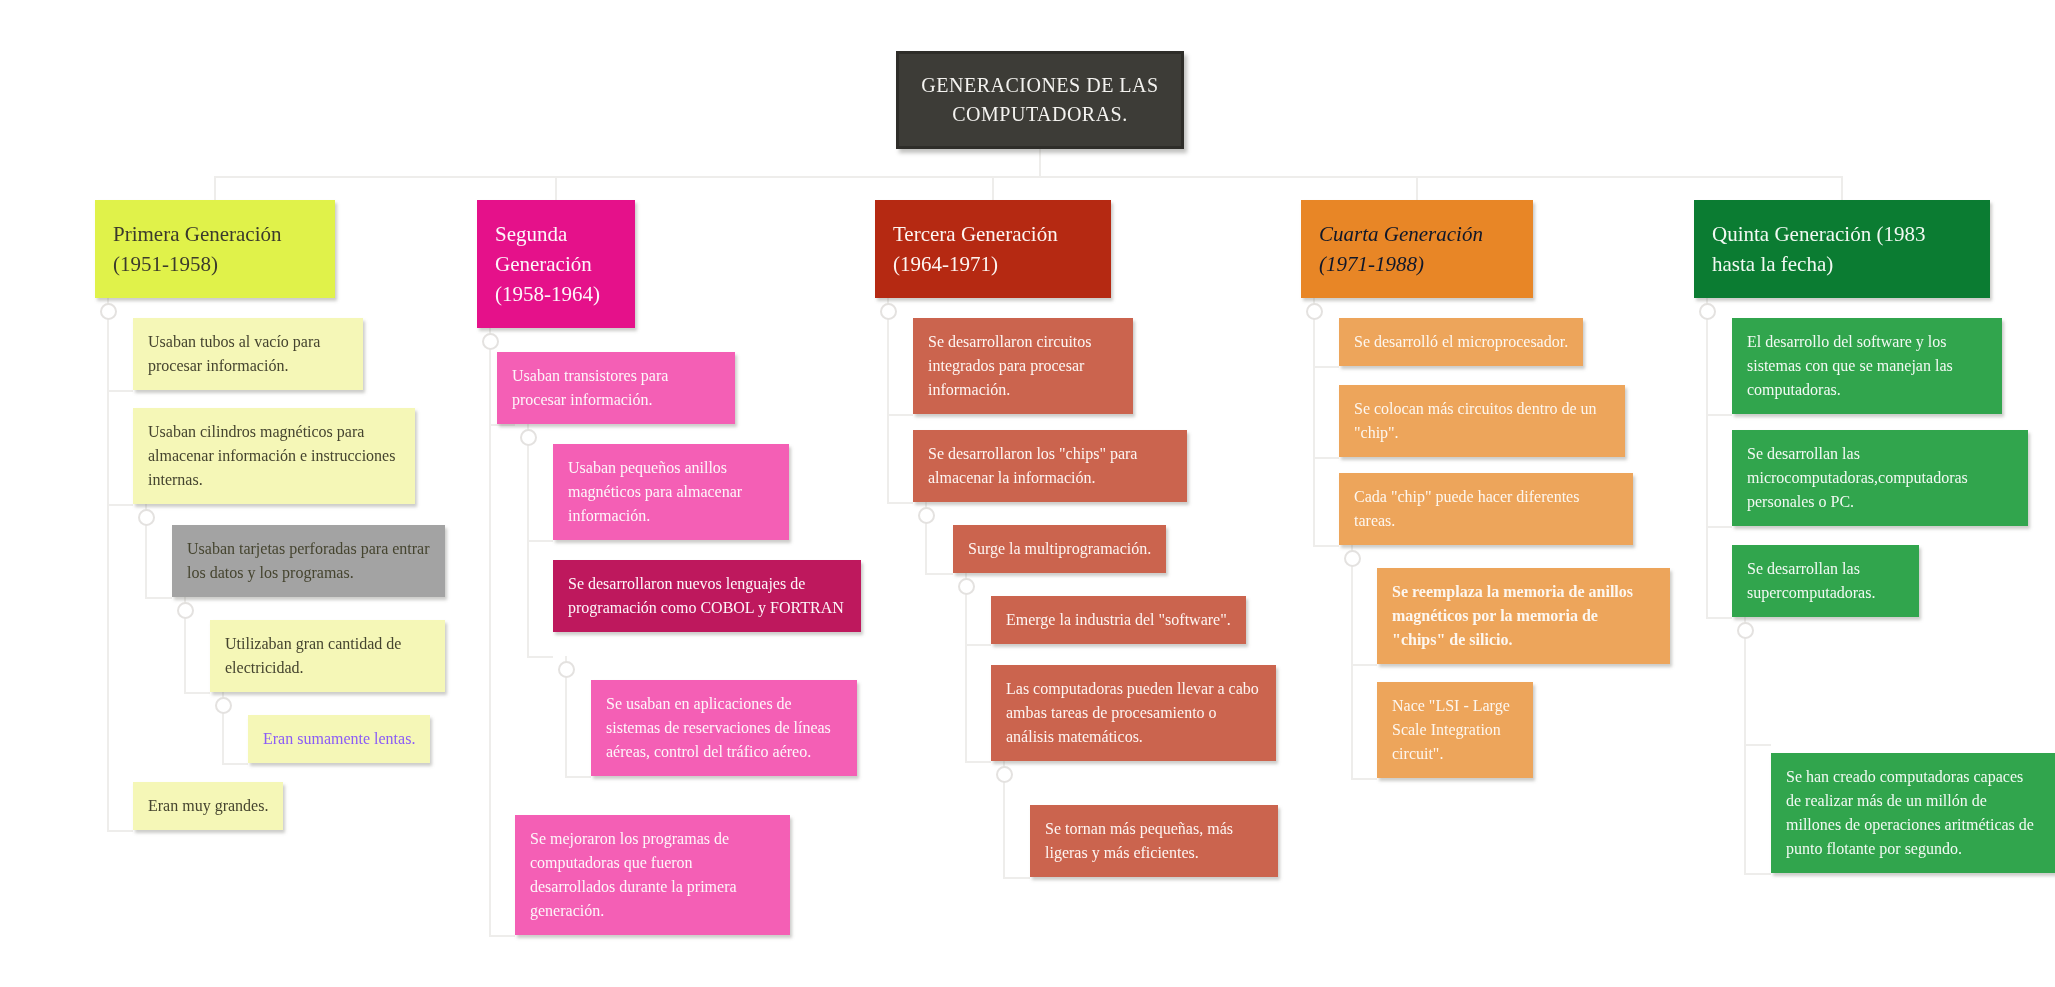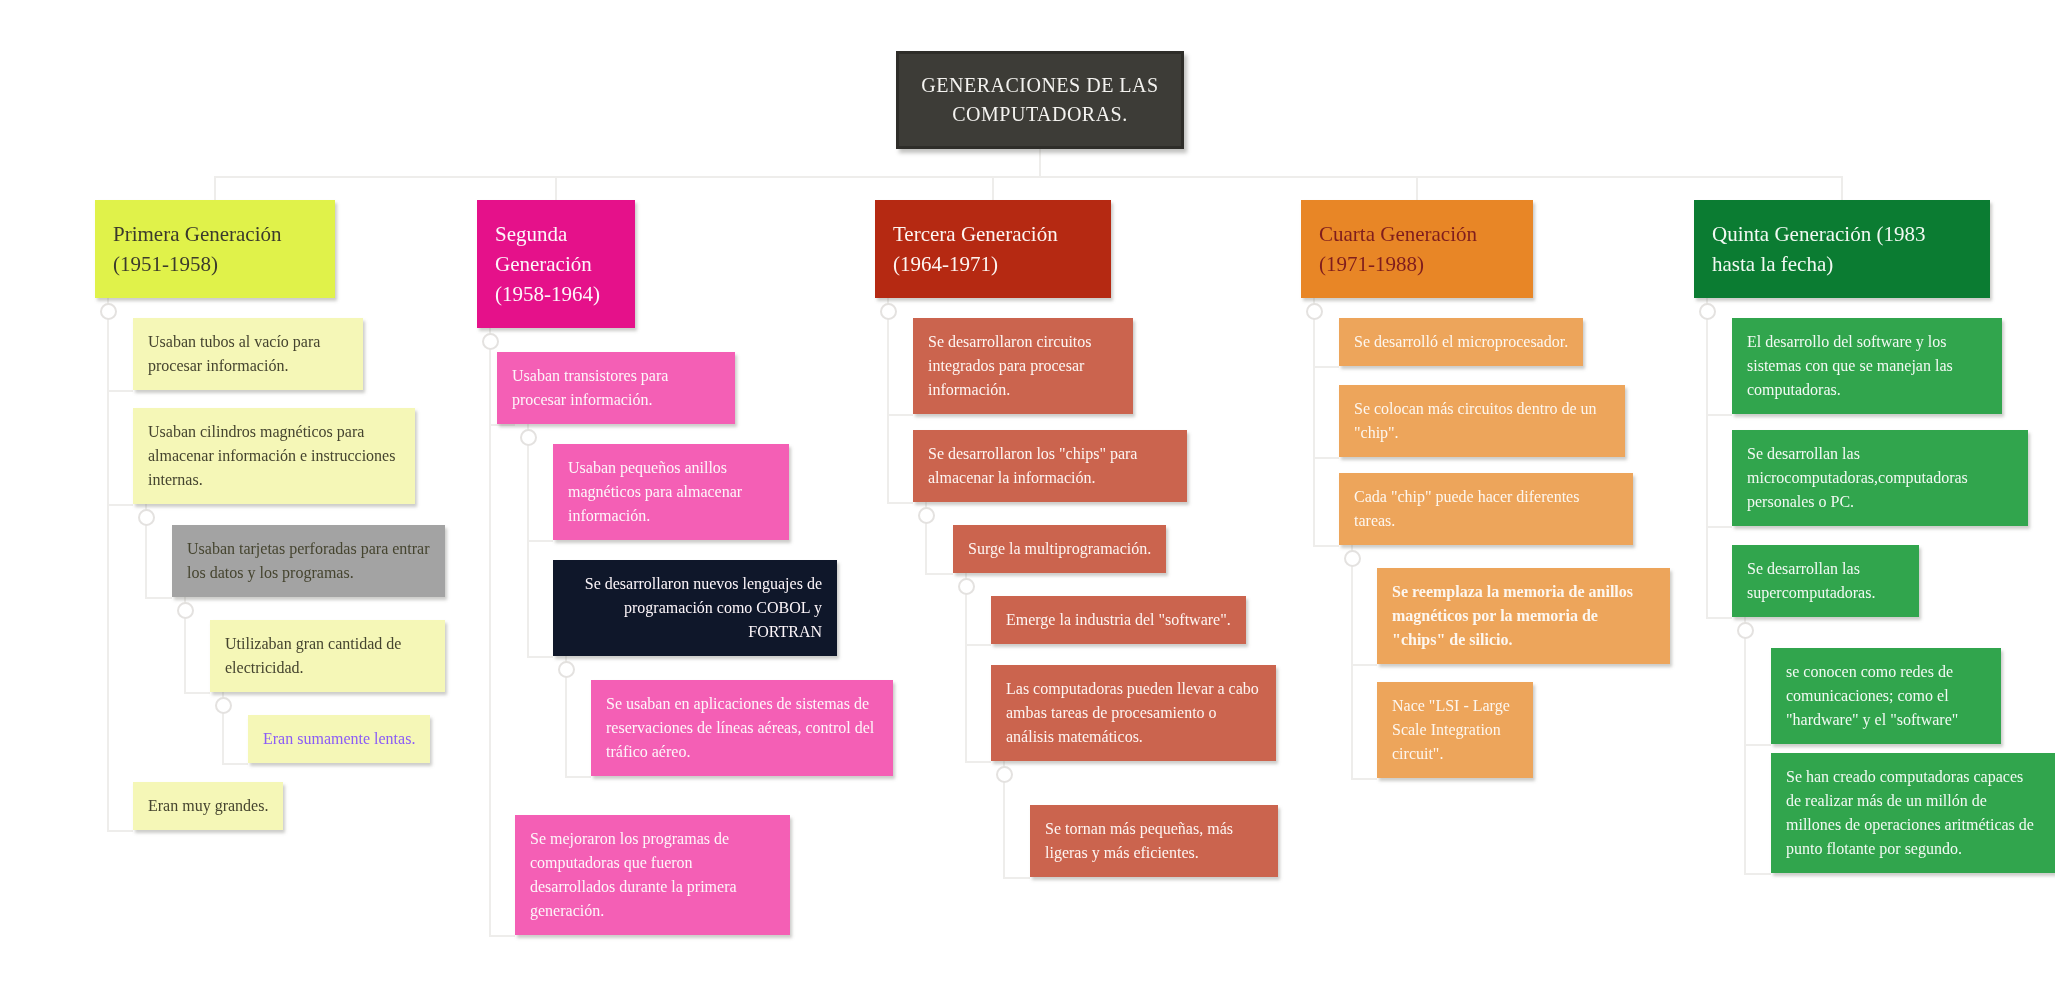--- a/index.html
+++ b/index.html
@@ -100,38 +100,37 @@
   <div class="node item" id="n-0-0" style="left: 88px; top: 318px; width: 230px; background: rgb(245, 247, 183); color: rgb(69, 68, 47);">Usaban tubos al vacío para procesar información.</div>
   <div class="node item" id="n-0-1" style="left: 88px; top: 408px; width: 282px; background: rgb(245, 247, 183); color: rgb(69, 68, 47);">Usaban cilindros magnéticos para almacenar información e instrucciones internas.</div>
   <div class="node item" id="n-0-2" style="left: 127px; top: 525px; width: 273px; background: #a3a3a3; color: rgb(69, 68, 47);">Usaban tarjetas perforadas para entrar los datos y los programas.</div>
   <div class="node item" id="n-0-3" style="left: 165px; top: 620px; width: 235px; background: rgb(245, 247, 183); color: rgb(69, 68, 47);">Utilizaban gran cantidad de electricidad.</div>
   <div class="node item" id="n-0-4" style="left: 203px; top: 715px; white-space: nowrap; background: rgb(245, 247, 183); color: #8b5cf6;">Eran sumamente lentas.</div>
   <div class="node item" id="n-0-5" style="left: 88px; top: 782px; white-space: nowrap; background: rgb(245, 247, 183); color: rgb(69, 68, 47);">Eran muy grandes.</div>
 
   <div class="node header" id="h-1" style="left: 432px; top: 200px; width: 158px; background: rgb(229, 17, 138); color: rgb(253, 246, 250);">Segunda Generación (1958-1964)</div>
   <div class="node item" id="n-1-0" style="left: 452px; top: 352px; width: 238px; background: rgb(244, 95, 181); color: rgb(253, 246, 250);">Usaban transistores para procesar información.</div>
   <div class="node item" id="n-1-1" style="left: 508px; top: 444px; width: 236px; background: rgb(244, 95, 181); color: rgb(253, 246, 250);">Usaban pequeños anillos magnéticos para almacenar información.</div>
-  <div class="node item" id="n-1-2" style="left: 508px; top: 560px; width: 284px; background: #0f172a; color: rgb(253, 246, 250); text-align: right;">Se desarrollaron nuevos lenguajes de programación como COBOL y FORTRAN</div>
-  <div class="node item" id="n-1-3" style="left: 546px; top: 680px; width: 302px; background: rgb(244, 95, 181); color: rgb(253, 246, 250);">Se usaban en aplicaciones de sistemas de reservaciones de líneas aéreas, control del tráfico aéreo.</div>
+  <div class="node item" id="n-1-2" style="left: 508px; top: 560px; width: 308px; background: #be185d; color: rgb(253, 246, 250);">Se desarrollaron nuevos lenguajes de programación como COBOL y FORTRAN</div>
+  <div class="node item" id="n-1-3" style="left: 546px; top: 680px; width: 266px; background: rgb(244, 95, 181); color: rgb(253, 246, 250);">Se usaban en aplicaciones de sistemas de reservaciones de líneas aéreas, control del tráfico aéreo.</div>
   <div class="node item" id="n-1-4" style="left: 470px; top: 815px; width: 275px; background: rgb(244, 95, 181); color: rgb(253, 246, 250);">Se mejoraron los programas de computadoras que fueron desarrollados durante la primera generación.</div>
 
   <div class="node header" id="h-2" style="left: 830px; top: 200px; width: 236px; background: rgb(181, 41, 18); color: rgb(253, 245, 242);">Tercera Generación (1964-1971)</div>
   <div class="node item" id="n-2-0" style="left: 868px; top: 318px; width: 220px; background: rgb(203, 100, 78); color: rgb(253, 245, 242);">Se desarrollaron circuitos integrados para procesar información.</div>
   <div class="node item" id="n-2-1" style="left: 868px; top: 430px; width: 274px; background: rgb(203, 100, 78); color: rgb(253, 245, 242);">Se desarrollaron los "chips" para almacenar la información.</div>
   <div class="node item" id="n-2-2" style="left: 908px; top: 525px; white-space: nowrap; background: rgb(203, 100, 78); color: rgb(253, 245, 242);">Surge la multiprogramación.</div>
   <div class="node item" id="n-2-3" style="left: 946px; top: 596px; white-space: nowrap; background: rgb(203, 100, 78); color: rgb(253, 245, 242);">Emerge la industria del "software".</div>
   <div class="node item" id="n-2-4" style="left: 946px; top: 665px; width: 285px; background: rgb(203, 100, 78); color: rgb(253, 245, 242);">Las computadoras pueden llevar a cabo ambas tareas de procesamiento o análisis matemáticos.</div>
   <div class="node item" id="n-2-5" style="left: 985px; top: 805px; width: 248px; background: rgb(203, 100, 78); color: rgb(253, 245, 242);">Se tornan más pequeñas, más ligeras y más eficientes.</div>
 
-  <div class="node header" id="h-3" style="left: 1256px; top: 200px; width: 232px; background: rgb(232, 134, 38); color: #7f1d1d;">Cuarta Generación (1971-1988)</div>
+  <div class="node header" id="h-3" style="left: 1256px; top: 200px; width: 232px; background: rgb(232, 134, 38); color: #0f172a; font-style: italic;">Cuarta Generación (1971-1988)</div>
   <div class="node item" id="n-3-0" style="left: 1294px; top: 318px; white-space: nowrap; background: rgb(237, 165, 91); color: rgb(253, 247, 240);">Se desarrolló el microprocesador.</div>
   <div class="node item" id="n-3-1" style="left: 1294px; top: 385px; width: 286px; background: rgb(237, 165, 91); color: rgb(253, 247, 240);">Se colocan más circuitos dentro de un "chip".</div>
   <div class="node item" id="n-3-2" style="left: 1294px; top: 473px; width: 294px; background: rgb(237, 165, 91); color: rgb(253, 247, 240);">Cada "chip" puede hacer diferentes tareas.</div>
   <div class="node item" id="n-3-3" style="left: 1332px; top: 568px; width: 293px; background: rgb(237, 165, 91); color: rgb(253, 247, 240); font-weight: bold;">Se reemplaza la memoria de anillos magnéticos por la memoria de "chips" de silicio.</div>
   <div class="node item" id="n-3-4" style="left: 1332px; top: 682px; width: 156px; background: rgb(237, 165, 91); color: rgb(253, 247, 240);">Nace "LSI - Large Scale Integration circuit".</div>
 
   <div class="node header" id="h-4" style="left: 1649px; top: 200px; width: 296px; background: rgb(11, 124, 50); color: rgb(242, 249, 243);">Quinta Generación (1983 hasta la fecha)</div>
   <div class="node item" id="n-4-0" style="left: 1687px; top: 318px; width: 270px; background: rgb(49, 165, 77); color: rgb(242, 249, 243);">El desarrollo del software y los sistemas con que se manejan las computadoras.</div>
   <div class="node item" id="n-4-1" style="left: 1687px; top: 430px; width: 296px; background: rgb(49, 165, 77); color: rgb(242, 249, 243);">Se desarrollan las microcomputadoras,computadoras personales o PC.</div>
   <div class="node item" id="n-4-2" style="left: 1687px; top: 545px; width: 187px; background: rgb(49, 165, 77); color: rgb(242, 249, 243);">Se desarrollan las supercomputadoras.</div>
-  <div class="node item" id="n-4-3" style="left: 1726px; top: 648px; width: 230px; background: rgb(49, 165, 77); color: rgb(242, 249, 243);">se conocen como redes de comunicaciones; como el "hardware" y el "software"</div>
   <div class="node item" id="n-4-4" style="left: 1726px; top: 753px; width: 284px; background: rgb(49, 165, 77); color: rgb(242, 249, 243);">Se han creado computadoras capaces de realizar más de un millón de millones de operaciones aritméticas de punto flotante por segundo.</div>
 </div>
 
 </body></html>

